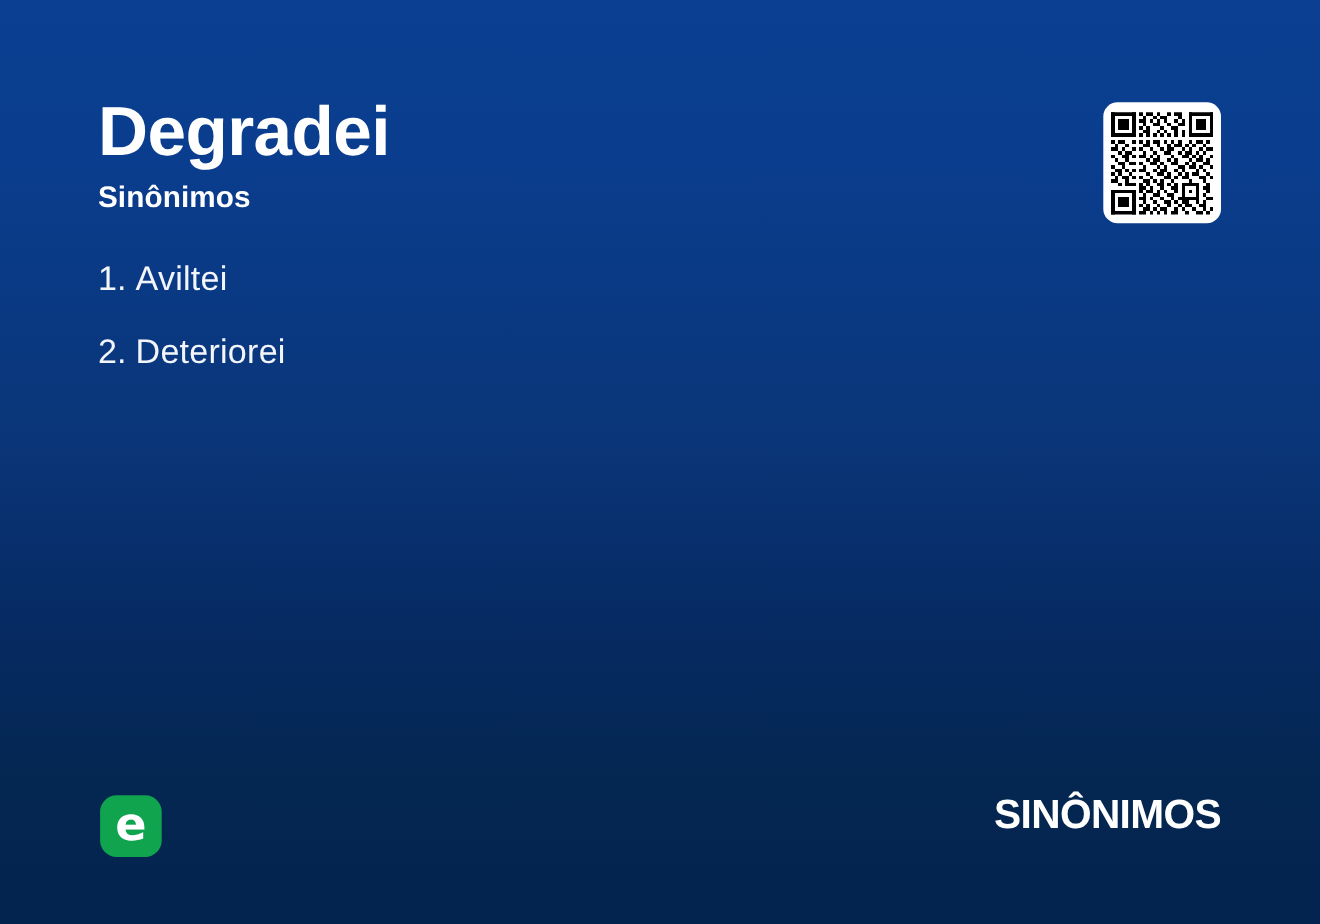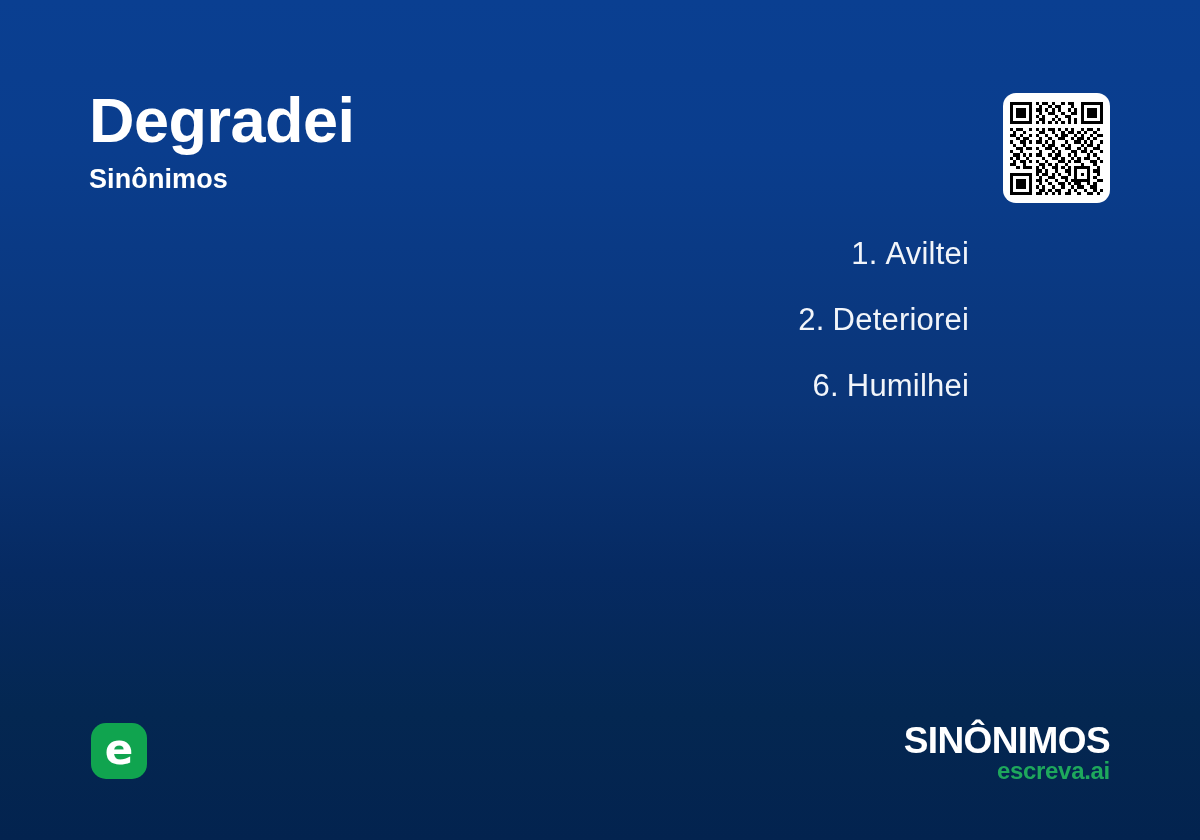--- a/index.html
+++ b/index.html
@@ -77,21 +77,20 @@
 
   
   #synonym-list {
     position: absolute;
     left: 89px;
     top: 234px;
     width: 880px;
     list-style: none;
     margin: 0;
     padding: 0;
-    text-align: right;
   }
   #synonym-list li {
     font-size: 31px;
     line-height: 40px;
     font-weight: 400;
     color: #f2f5fa;
     letter-spacing: 0.2px;
     margin: 0 0 26px 0;
     white-space: nowrap;
   }
@@ -403,27 +402,23 @@
     </span>
   </div>
 
   <ul id="synonym-list">
     <li>
       <span class="idx">1.</span><span>Aviltei</span>
     </li>
     <li>
       <span class="idx">2.</span><span>Deteriorei</span>
     </li>
-    <li>
-      <span class="idx">6.</span><span>Humilhei</span>
-    </li>
   </ul>
 
   <div id="brand-badge">
     <span class="badge-letter">e</span>
   </div>
 
   <div id="footer-logo">
     <span class="logo-main">SINÔNIMOS</span>
-    <span class="logo-sub">escreva.ai</span>
   </div>
 
 </div>
 
 </body></html>

